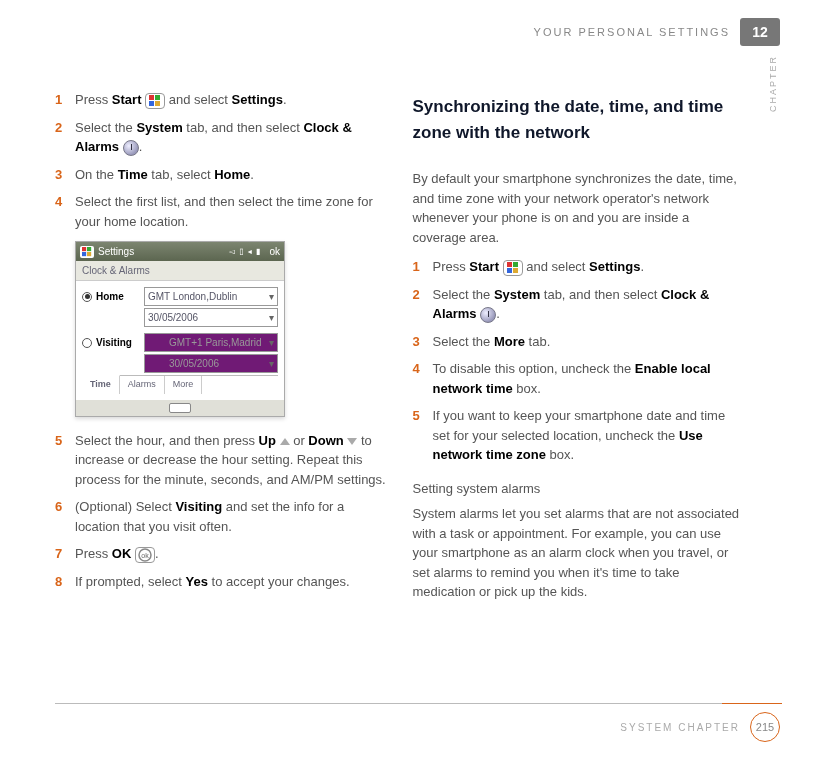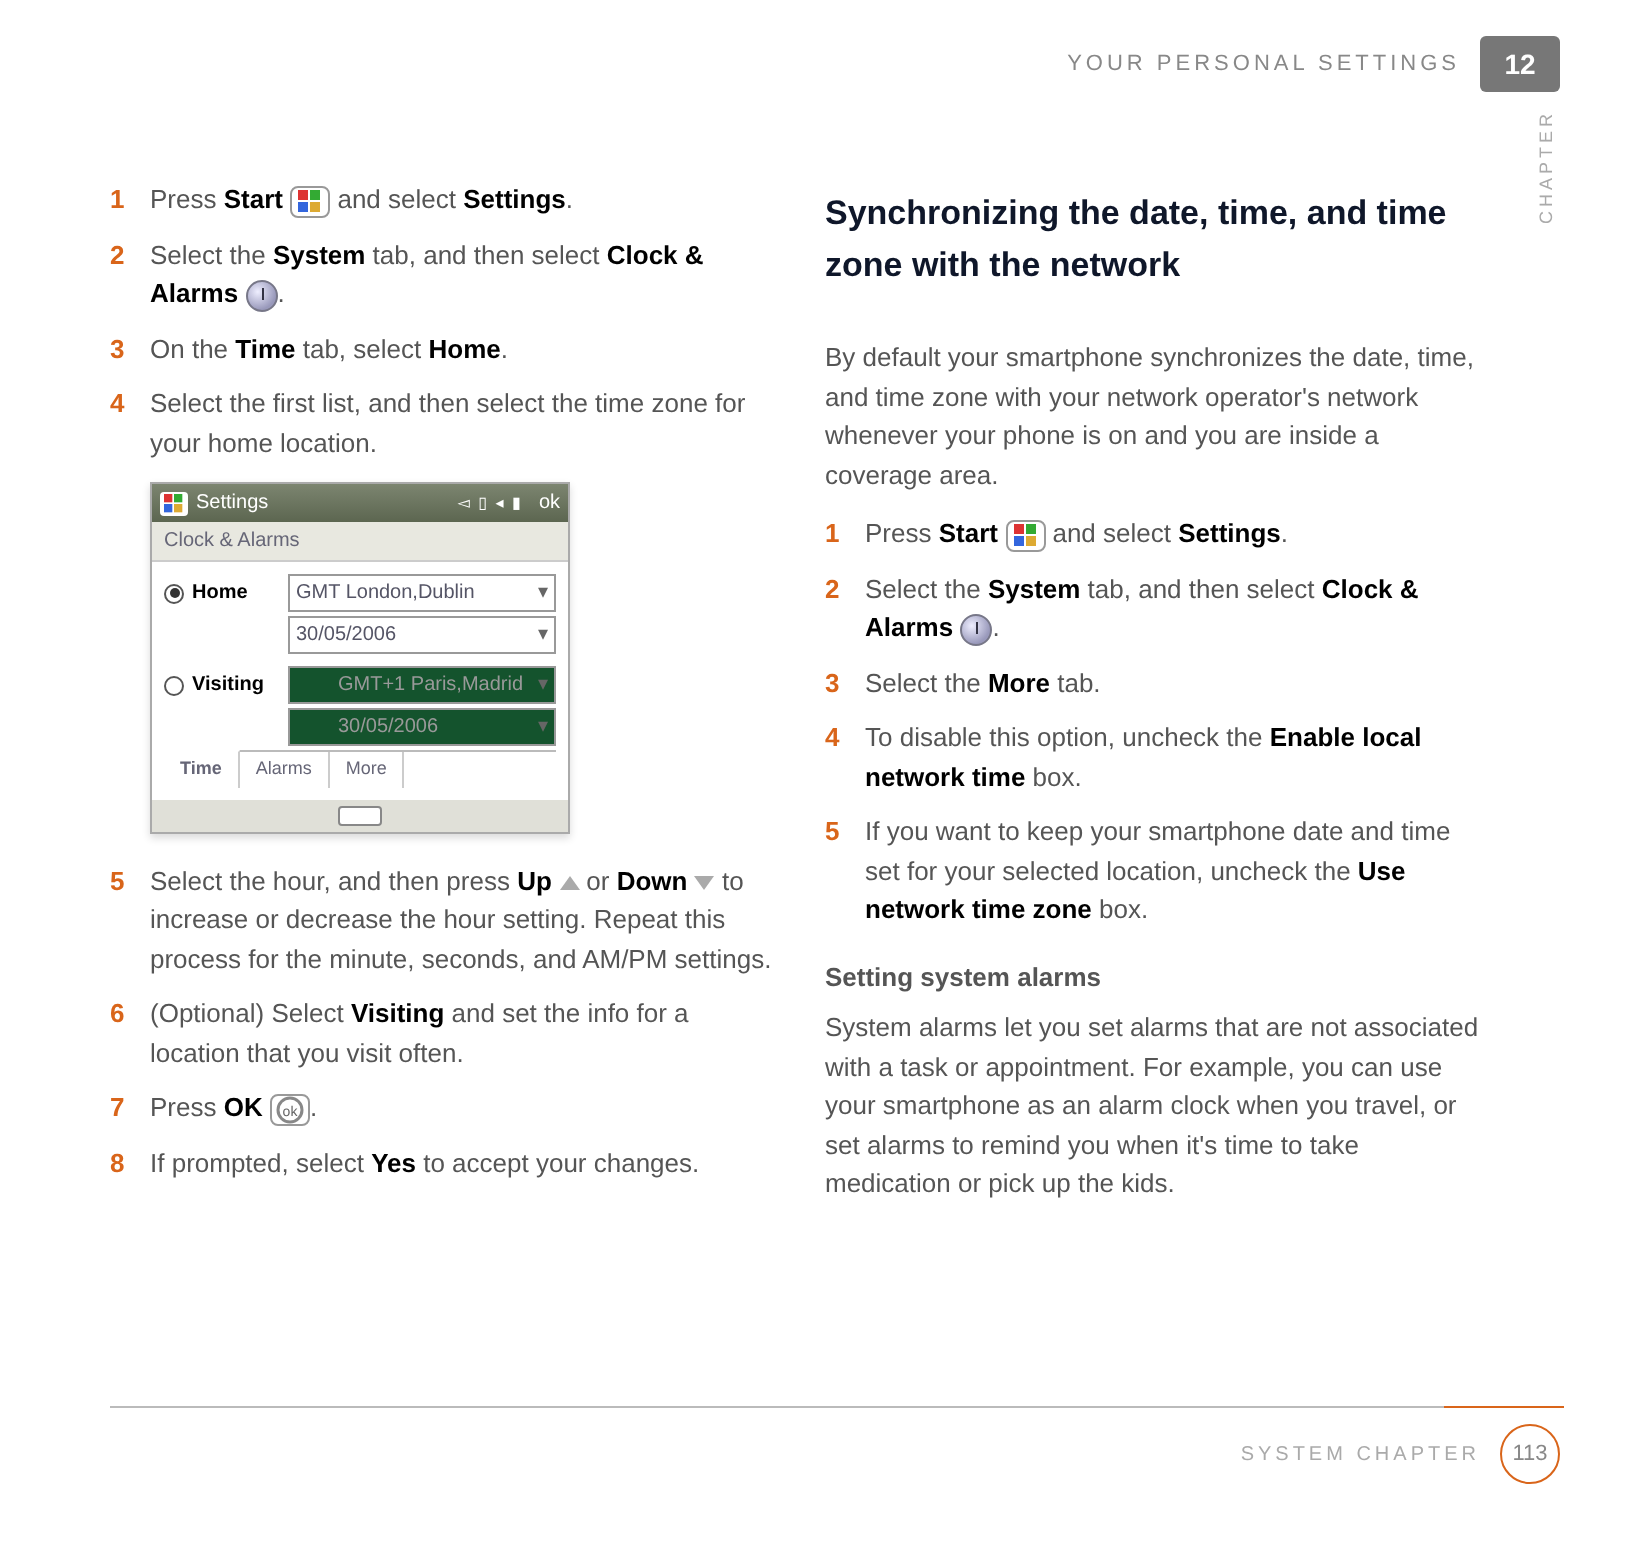--- a/index.html
+++ b/index.html
@@ -69,21 +69,21 @@
   }
   .step-text { flex: 1; }
   .section-heading {
     color: #0f172a;
     font-weight: bold;
     font-size: 17px;
     margin-bottom: 24px;
     margin-top: 4px;
   }
   .subheading {
-    font-weight: bold;
+    font-weight: normal;
     color: #555;
     margin-top: 14px;
     margin-bottom: 6px;
   }
   .para { margin-bottom: 10px; }
   b { color: #000000; font-weight: bold; }
   .arrow-up, .arrow-down {
     display: inline-block;
     width: 0; height: 0;
     border-left: 5px solid transparent;
@@ -151,21 +151,21 @@
   .radio.sel::after { content:""; width:5px; height:5px; background:#333; border-radius:50%; }
   .shot-input {
     border: 1px solid #999;
     padding: 1px 3px;
     background: #fff;
     flex: 1;
     font-size: 10px;
     color: #556;
     min-width: 0;
   }
-  .shot-input.dis { background:#14532d; color:#999;padding-left:24px; }
+  .shot-input.dis { background:#701a75; color:#999;padding-left:24px; }
   .spin { width: 14px; display:flex; flex-direction:column; }
   .spin div { border:1px solid #999; height:7px; font-size:6px; line-height:5px; text-align:center; background:#eee;}
   .dd::after { content:"▾"; float:right; color:#666; }
   .shot-tabs {
     display: flex;
     border-top: 1px solid #bbb;
     margin-top: 2px;
     font-size: 9px;
   }
   .shot-tabs div { padding: 2px 8px; border-right: 1px solid #ccc; color:#667;}
@@ -391,14 +391,14 @@
     </div>
 
     <div class="subheading">Setting system alarms</div>
     <div class="para">System alarms let you set alarms that are not associated with a task or appointment. For example, you can use your smartphone as an alarm clock when you travel, or set alarms to remind you when it's time to take medication or pick up the kids.</div>
   </div>
 </div>
 
 <div class="footer">
   <div class="footer-accent"></div>
   <span class="footer-title">SYSTEM CHAPTER</span>
-  <span class="page-circle">113</span>
+  <span class="page-circle">215</span>
 </div>
 
 </body></html>

